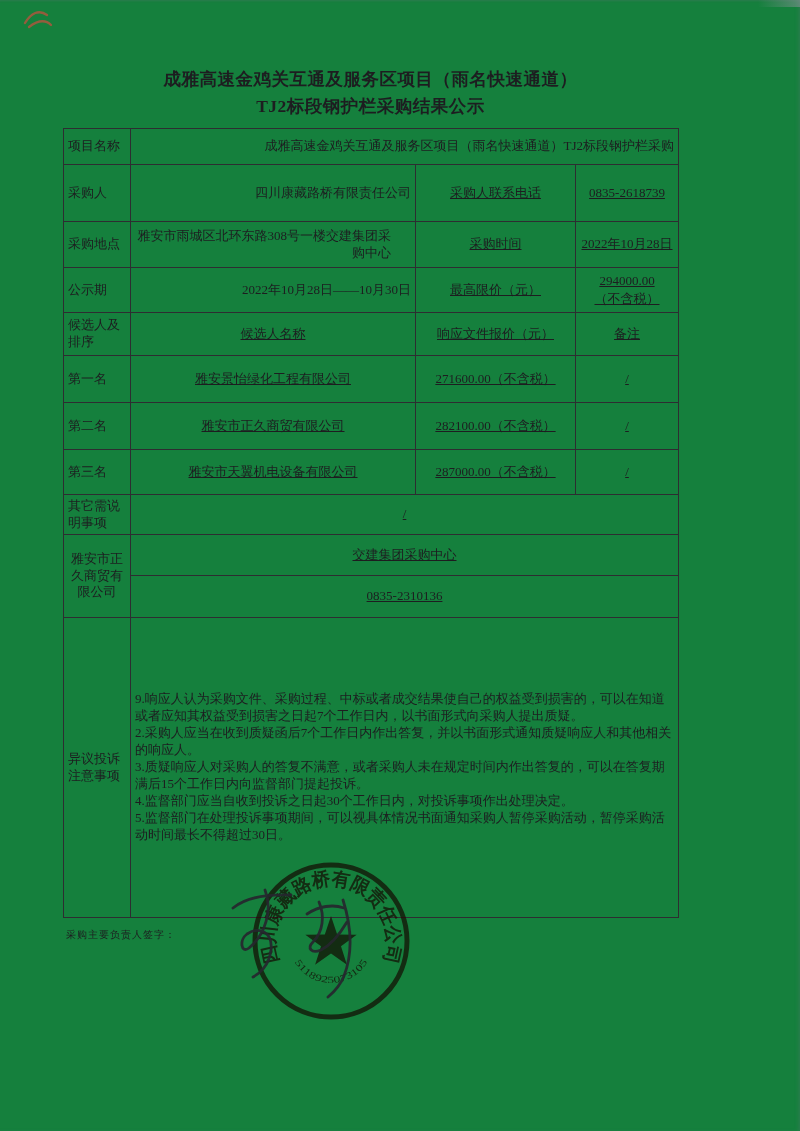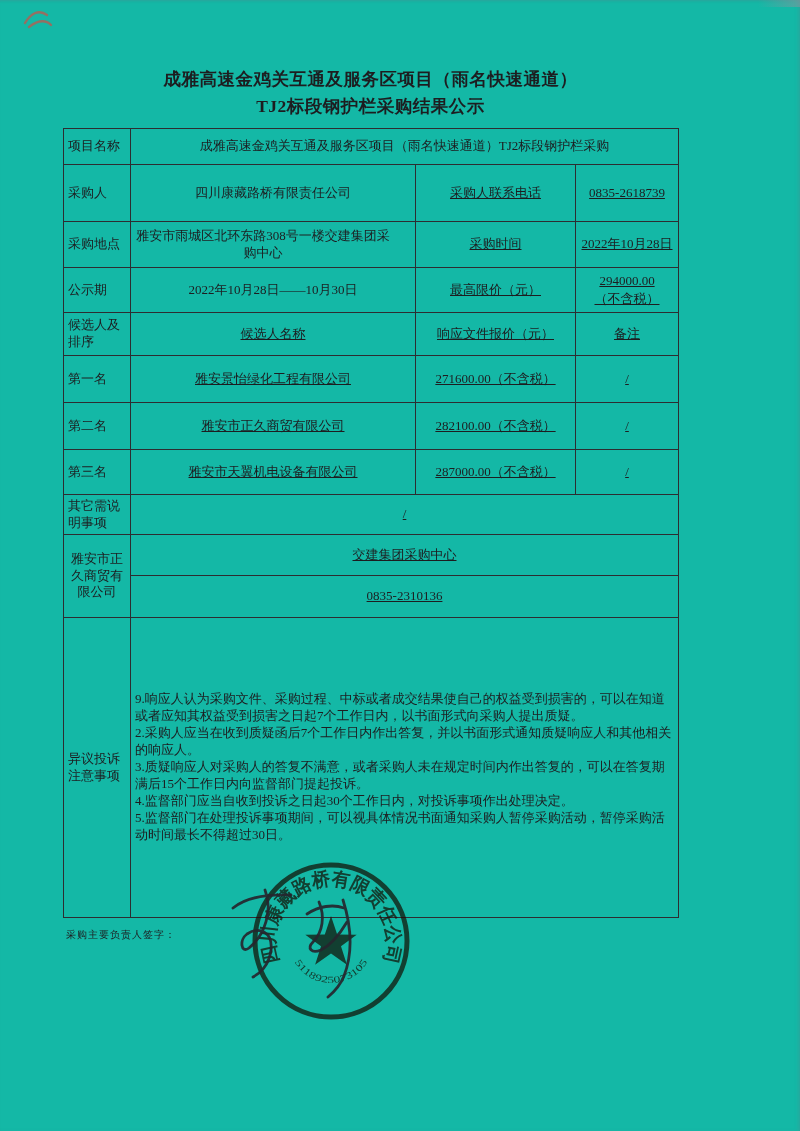--- a/index.html
+++ b/index.html
@@ -1,21 +1,21 @@
 <!DOCTYPE html>
 <html><head>
 <meta charset="utf-8">
 <style>
   * { margin:0; padding:0; box-sizing:border-box; }
   html,body { background:#e9e9ec; }
   .page {
     position:relative;
     width:800px; height:1131px;
     margin:0 auto;
-    background:#14b8a6;
+    background:#15803d;
     font-family:"Liberation Serif","DejaVu Serif",serif;
     color:#1d1d20;
     overflow:hidden;
     box-shadow: inset -3px 0 4px -2px rgba(110,115,128,.30),
                 inset 0 3px 3px -2px rgba(110,115,128,.25);
   }
   .title-block {
     position:absolute; top:66px; left:63px; width:615px;
     text-align:center; font-weight:bold;
     font-size:17.5px; line-height:27px; letter-spacing:.5px;
@@ -26,21 +26,21 @@
   }
   table.doc td {
     border:1.5px solid #2d2d31;
     font-size:13px; line-height:1.3;
     vertical-align:middle;
     padding:2px 4px;
     overflow:hidden;
   }
   td.lab { padding:2px 2px 2px 4px; text-align:left; }
   td.lab-c { text-align:center; padding:2px 1px; }
-  td.val-l { text-align:center; padding-left:7px;margin-top:16px; }
+  td.val-l { text-align:right; padding-left:7px;margin-top:16px; }
   td.c { text-align:center;text-decoration:underline; }
   .two-line div { line-height:1.35; }
   td.objection-cell {
     font-size:14.5px; line-height:1.58;
     padding:6px 10px; vertical-align:middle; text-align:left;
   }
   .sign-line {
     position:absolute; top:928px; left:66px;
     font-size:10px; letter-spacing:1px;
   }

